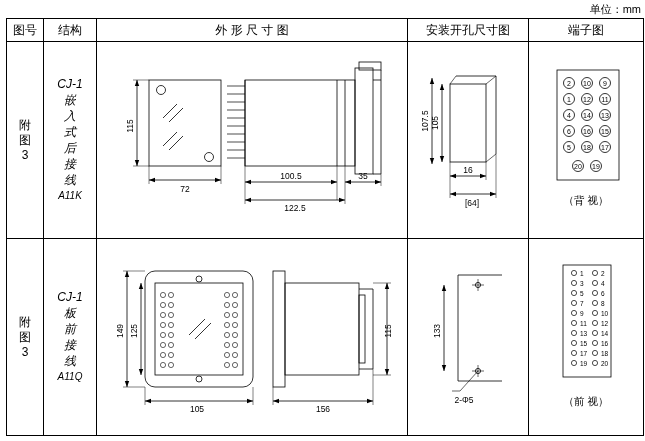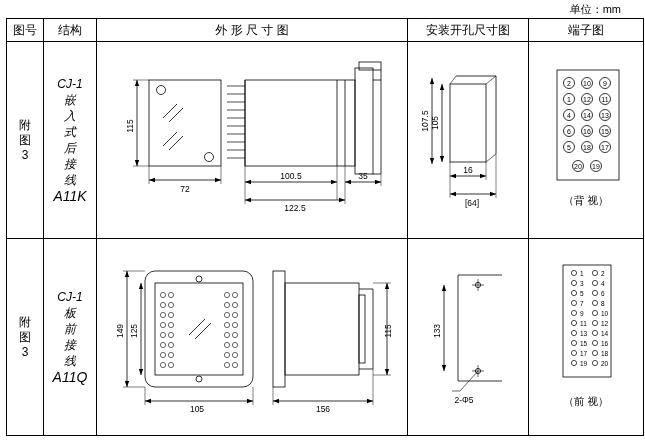--- a/index.html
+++ b/index.html
@@ -1,30 +1,30 @@
 <!DOCTYPE html>
 <html><head>
 <meta charset="utf-8">
 <style>
   html,body{margin:0;padding:0;background:#ffffff;}
   body{width:645px;height:441px;font-family:"Liberation Sans","DejaVu Sans",sans-serif;color:#000;}
   .page{position:relative;width:645px;height:441px;overflow:hidden;}
-  .unit{position:absolute;right:24px;top:2px;font-size:11px;}
+  .unit{position:absolute;right:4px;top:2px;font-size:11px;}
   table.main{position:absolute;left:6px;top:18px;width:632px;height:416px;border-collapse:collapse;table-layout:fixed;}
   table.main td,table.main th{border:1px solid #000;padding:0;vertical-align:middle;text-align:center;font-weight:normal;}
   .hdr{height:22px;font-size:12px;}
   .c1{width:36px;}
   .c2{width:52px;}
   .c3{width:310px;}
   .c4{width:120px;}
   .c5{width:114px;}
   .rowcell{position:relative;height:196px;}
   .vlabel{font-size:12px;line-height:15px;}
   .structcell{font-size:12px;line-height:16px;font-style:italic;}
-  .structcell .code{font-size:14px;}
+  .structcell .code{font-size:10px;}
   .cellwrap{position:relative;width:100%;height:100%;}
   svg{display:block;}
 </style>
 </head>
 <body>
 
 <div class="page">
 
   <div class="unit">单位：mm</div>
 

